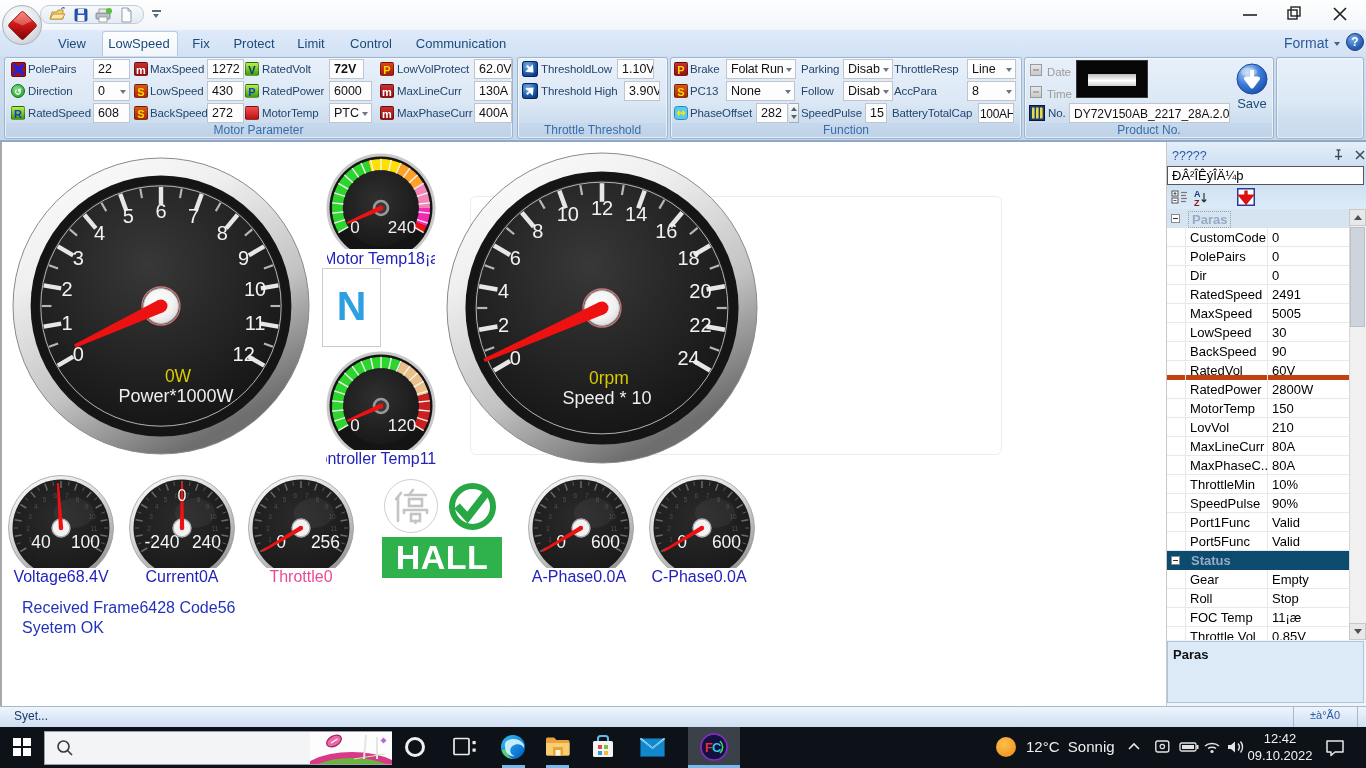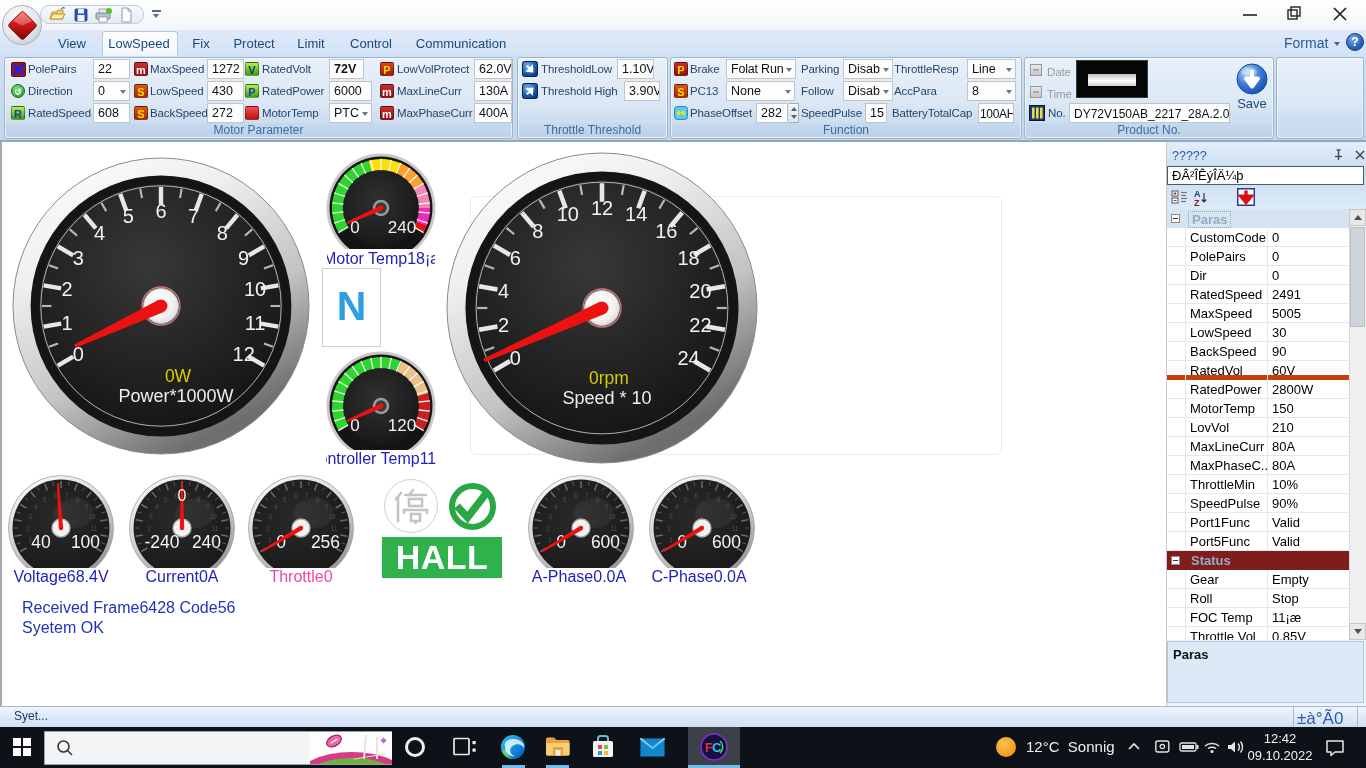--- a/index.html
+++ b/index.html
@@ -904,21 +904,21 @@
       <div class="abs" style="left:100px;top:0;width:1px;height:19px;background:#e4e9f0"></div>
       <div class="cell" style="left:23px;top:2px;width:78px">Port1Func</div>
       <div class="cell" style="left:105px;top:2px;width:75px">Valid</div>
     </div>
 <div class="abs" style="left:0;top:323px;width:182px;height:19px;border-bottom:1px solid #e4e9f0">
       <div class="abs" style="left:18px;top:0;width:1px;height:19px;background:#e4e9f0"></div>
       <div class="abs" style="left:100px;top:0;width:1px;height:19px;background:#e4e9f0"></div>
       <div class="cell" style="left:23px;top:2px;width:78px">Port5Func</div>
       <div class="cell" style="left:105px;top:2px;width:75px">Valid</div>
     </div>
-<div class="abs" style="left:0;top:342px;width:182px;height:19px;background:#7f1d1d">
+<div class="abs" style="left:0;top:342px;width:182px;height:19px;background:#0c4a6e">
       <div class="abs" style="left:4px;top:5px;width:9px;height:9px;background:#fff;border:1px solid #8a8a8a"></div>
       <div class="abs" style="left:6px;top:9px;width:5px;height:1px;background:#333"></div>
       <div class="abs" style="left:21px;top:2px;font-size:13px;font-weight:bold;color:#96abc4;padding:0 3px;">Status</div>
     </div>
 <div class="abs" style="left:0;top:361px;width:182px;height:19px;border-bottom:1px solid #e4e9f0">
       <div class="abs" style="left:18px;top:0;width:1px;height:19px;background:#e4e9f0"></div>
       <div class="abs" style="left:100px;top:0;width:1px;height:19px;background:#e4e9f0"></div>
       <div class="cell" style="left:23px;top:2px;width:78px">Gear</div>
       <div class="cell" style="left:105px;top:2px;width:75px">Empty</div>
     </div>
@@ -946,21 +946,21 @@
 <div class="abs" style="left:1354px;top:215px;width:0;height:0;border-left:4px solid transparent;border-right:4px solid transparent;border-bottom:5px solid #505050"></div>
 <div class="abs" style="left:1349px;top:623px;width:17px;height:17px;background:#e8e8e8;border:1px solid #c8c8c8"></div>
 <div class="abs" style="left:1354px;top:629px;width:0;height:0;border-left:4px solid transparent;border-right:4px solid transparent;border-top:5px solid #505050"></div>
 <div class="abs" style="left:1350px;top:227px;width:15px;height:100px;background:#cdd4dc;border:1px solid #b8c0c8"></div>
 <div class="abs" style="left:1167px;top:641px;width:197px;height:62px;background:#dce9f7;border:1px solid #b0c4d8"></div>
 <div class="abs" style="left:1173px;top:647px;font-size:13px;font-weight:bold;color:#111">Paras</div>
 <div class="abs" style="left:0;top:706px;width:1366px;height:21px;background:linear-gradient(#eef4fc,#cfdff2);border-top:1px solid #a8b8cc"></div>
 <div class="abs" style="left:14px;top:709px;font-size:12px;color:#1b3a6b">Syet...</div>
 <div class="abs" style="left:1293px;top:706px;width:1px;height:21px;background:#aab8cc"></div>
 <div class="abs" style="left:1357px;top:706px;width:1px;height:21px;background:#aab8cc"></div>
-<div class="abs" style="left:1297px;top:709px;width:56px;text-align:left;font-size:17px;color:#2a5aa8">±à°Ã0</div>
+<div class="abs" style="left:1297px;top:709px;width:56px;text-align:center;font-size:11px;color:#2a5aa8">±à°Ã0</div>
 <div class="abs" style="left:0;top:727px;width:1366px;height:41px;background:#0d1219"></div>
 <svg class="abs" style="left:13px;top:738px" width="18" height="18">
     <g fill="#fdfdfd">
       <rect x="0" y="0" width="8" height="8"></rect>
       <rect x="10" y="0" width="8" height="8"></rect>
       <rect x="0" y="10" width="8" height="8"></rect>
       <rect x="10" y="10" width="8" height="8"></rect>
     </g>
   </svg>
 <div class="abs" style="left:44px;top:731px;width:348px;height:34px;background:#f3f4f5;border:1px solid #9aa0a6"></div>

